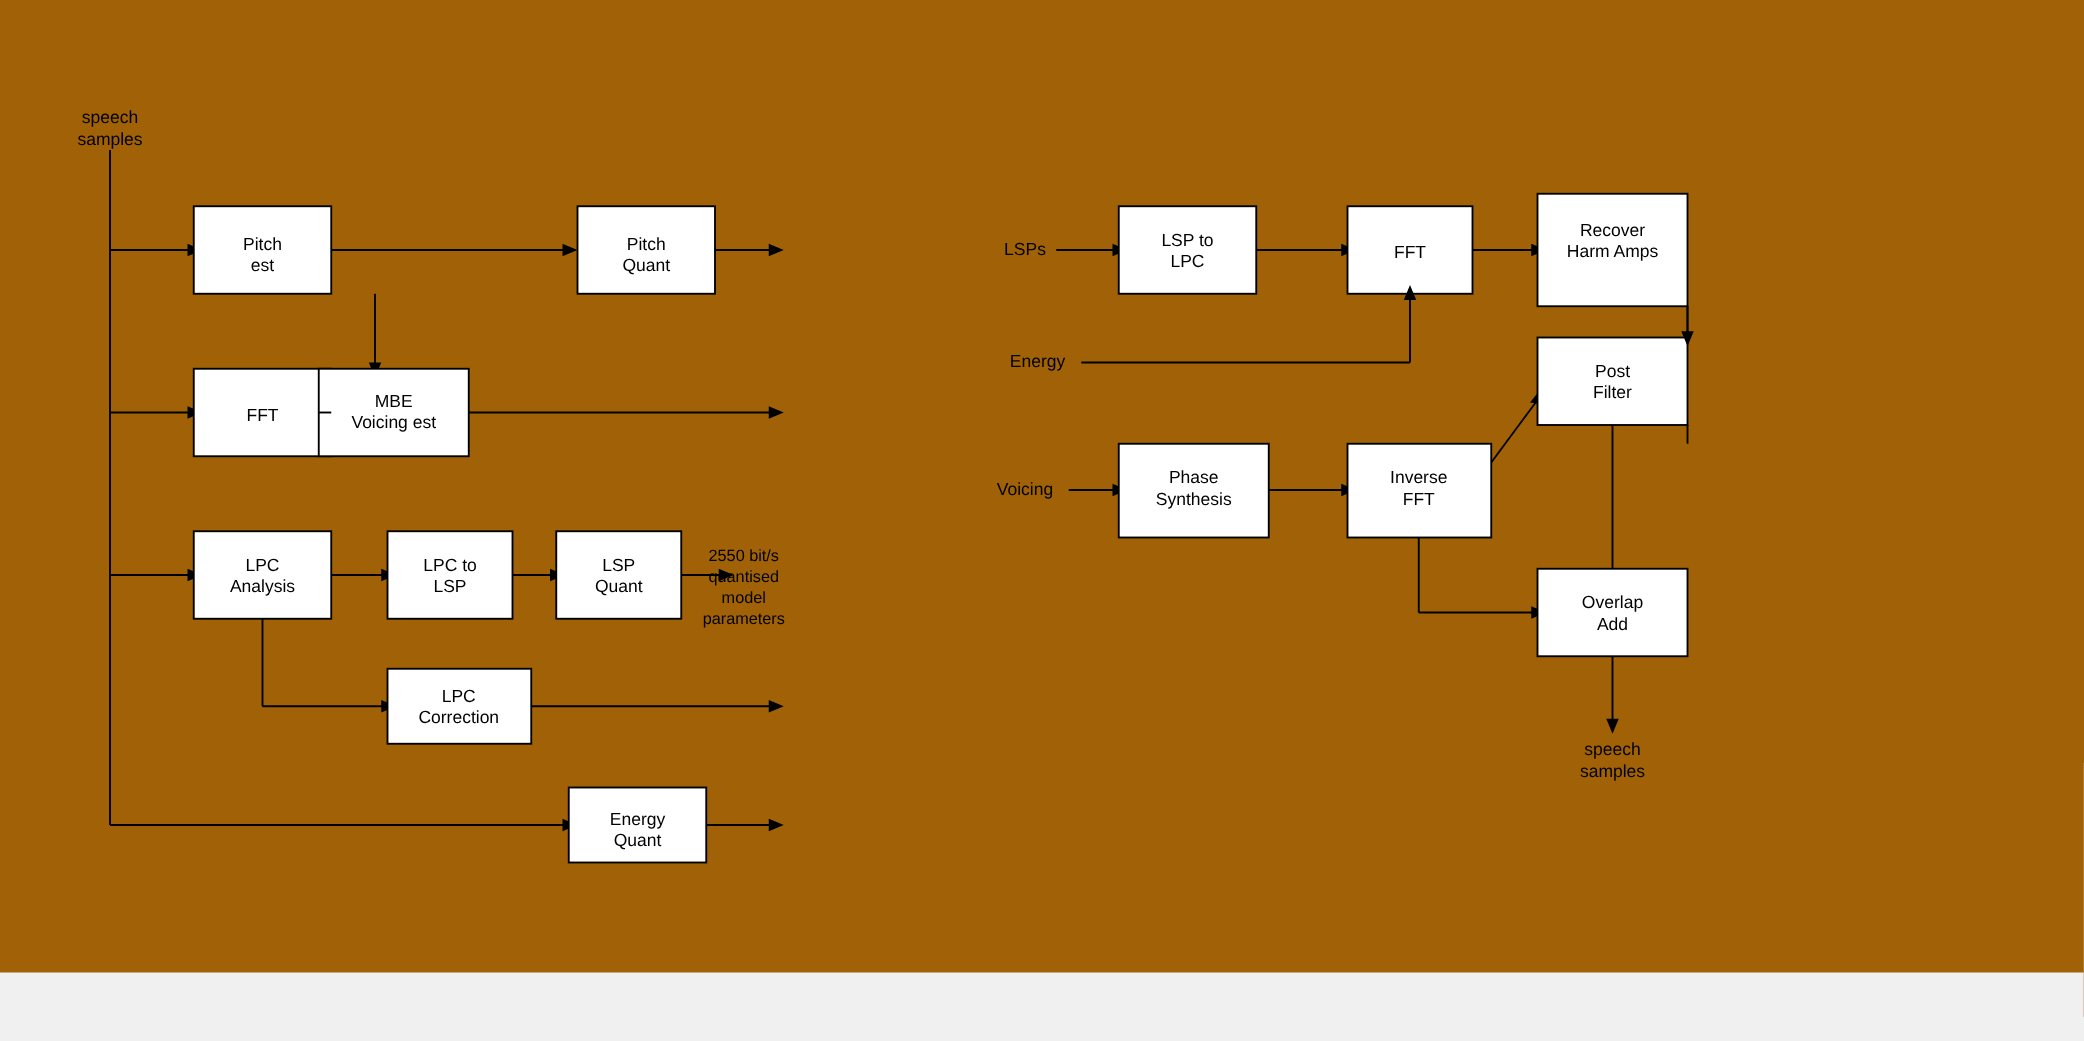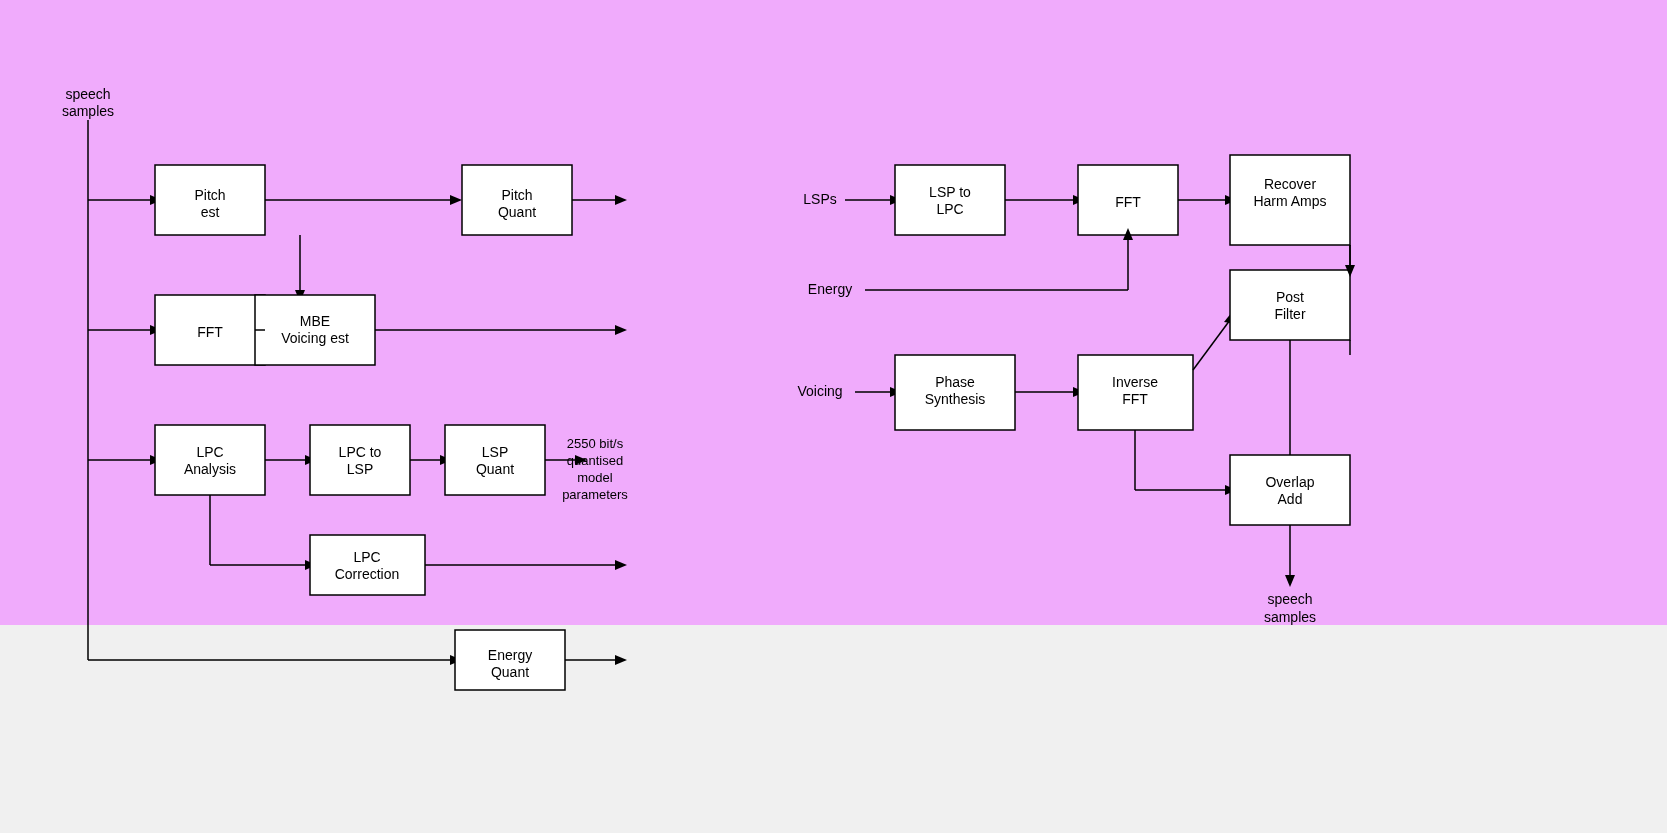--- a/index.html
+++ b/index.html
@@ -6,22 +6,22 @@
     body {
       background: #f0f0f0;
       font-family: Arial, sans-serif;
       width: 1667px;
       height: 833px;
       overflow: hidden;
       position: relative;
     }
     .diagram-container {
       width: 1667px;
-      height: 625px;
-      background: #f0abfc;
+      height: 778px;
+      background: #a16207;
       position: relative;
     }
     svg {
       position: absolute;
       top: 0;
       left: 0;
       width: 1667px;
       height: 833px;
     }
     .block {

